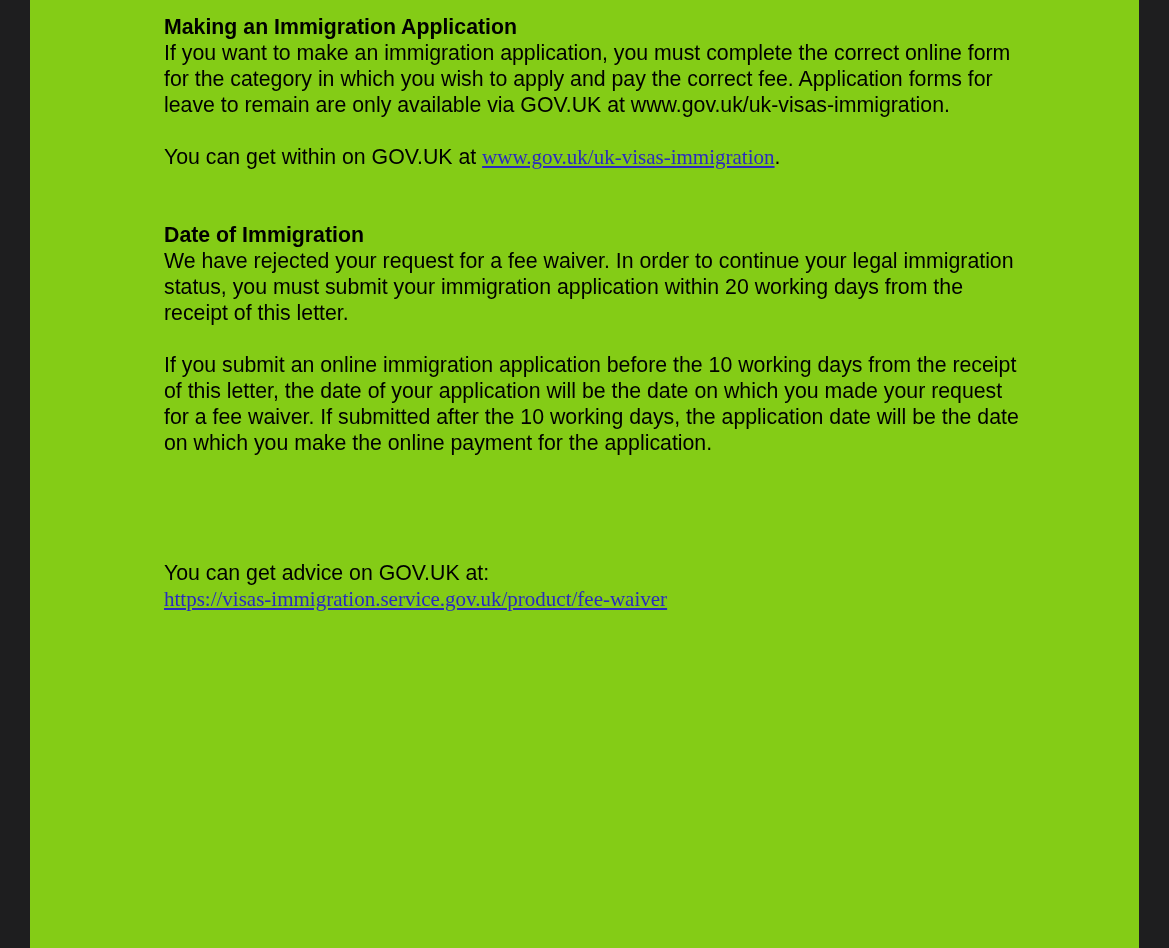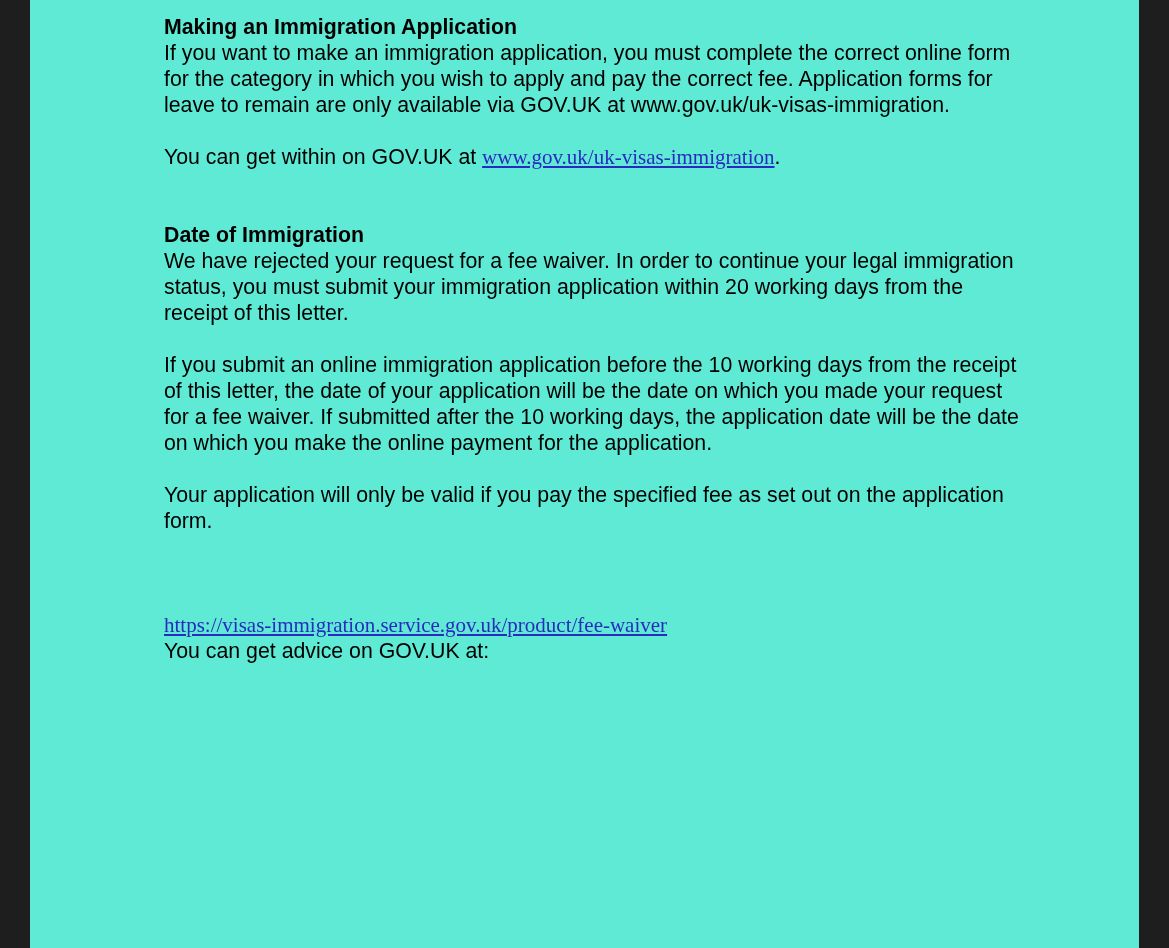--- a/index.html
+++ b/index.html
@@ -1,17 +1,17 @@
 <!DOCTYPE html>
 <html><head>
 <meta charset="utf-8">
 <style>
   html, body { margin:0; padding:0; }
   body { width:1169px; height:948px; background:#1e1e1f; position:relative; overflow:hidden; }
-  .page { position:absolute; left:30px; top:0; width:1109px; height:948px; background:#5eead4; }
+  .page { position:absolute; left:30px; top:0; width:1109px; height:948px; background:#84cc16; }
   .content { position:absolute; left:134px; top:14px; width:860px; font-family:"Liberation Sans", sans-serif; font-size:21.3px; line-height:26px; color:#000; }
   .content p { margin:0; }
   .h { font-weight:bold; }
   .link { font-family:"Liberation Serif", serif; color:#2a2ac0; text-decoration:underline; font-size:21px;margin-top:11px; }
   .gap1 { height:26px; }
   .gap2 { height:52px; }
 </style>
 </head>
 <body>
 
@@ -23,22 +23,21 @@
     <div class="gap1"></div>
     <p><span>You can get within on GOV.UK at </span><a class="link">www.gov.uk/uk-visas-immigration</a><span>.</span></p>
 
     <div class="gap2"></div>
 
     <p class="h">Date of Immigration</p>
     <p>We have rejected your request for a fee waiver. In order to continue your legal immigration status, you must submit your immigration application within 20 working days from the receipt of this letter.</p>
     <div class="gap1"></div>
     <p>If you submit an online immigration application before the 10 working days from the receipt of this letter, the date of your application will be the date on which you made your request for a fee waiver. If submitted after the 10 working days, the application date will be the date on which you make the online payment for the application.</p>
     <div class="gap1"></div>
-    <p>Your application will only be valid if you pay the specified fee as set out on the application form.</p>
 
     <div class="gap2"></div>
 
     <div class="gap1"></div>
+    <p>You can get advice on GOV.UK at:</p>
     <p><a class="link">https://visas-immigration.service.gov.uk/product/fee-waiver</a></p>
-    <p>You can get advice on GOV.UK at:</p>
 
   </div>
 </div>
 
 </body></html>

